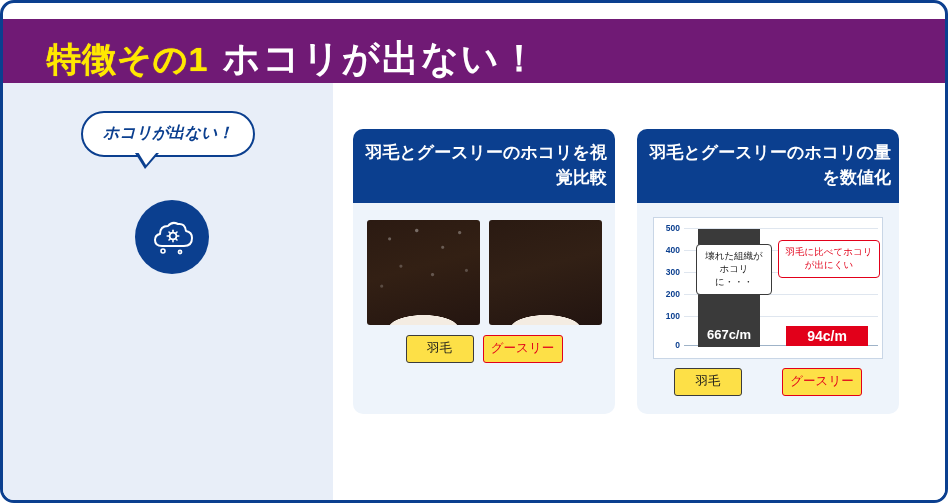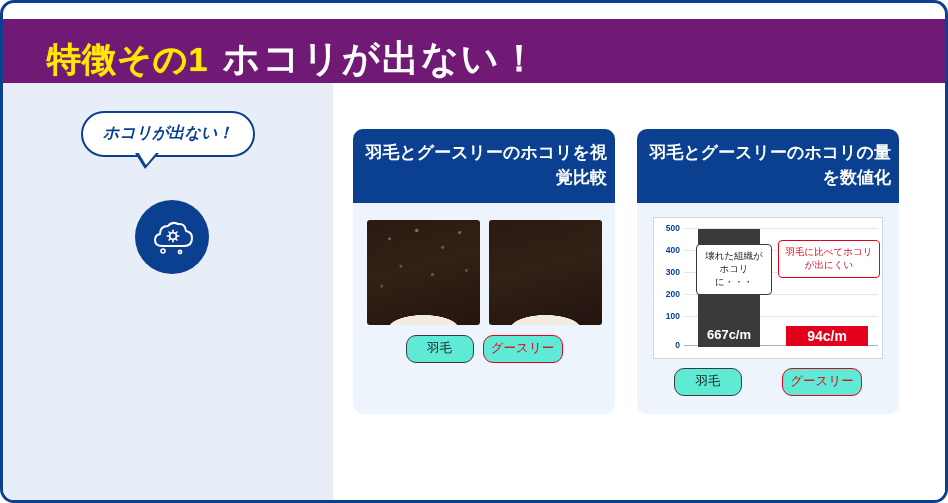--- a/index.html
+++ b/index.html
@@ -111,21 +111,21 @@
       radial-gradient(circle at 88% 48%, rgba(255,255,255,.22) 0 1px, rgba(255,255,255,0) 2px),
       linear-gradient(165deg,#2b1a12 0%,#332014 45%,#241510 100%);
   }
   .ph-b{
     background:
       radial-gradient(ellipse 60px 24px at 50% 104%, #f4ece2 0 58%, rgba(244,236,226,0) 60%),
       linear-gradient(165deg,#2a1a12 0%,#322015 45%,#221410 100%);
   }
   .tags{display:flex;gap:9px;justify-content:center;margin-top:10px;}
   .tag{
-    width:66px;text-align:center;border-radius:10px;background:#5eead4;
+    width:66px;text-align:center;border-radius:3px;background:#fde047;
     font-size:12.5px;padding:4px 0 5px 0;
   }
   .tag-blue{border:1.5px solid #3b3b3b;color:#1a1a1a;}
   .tag-red{border:1.5px solid #e2001a;color:#e2001a;}
   .tag-wide{width:78px;text-align:center;}
   
   .chart-wrap{
     margin:14px auto 0 auto;width:228px;height:140px;position:relative;
     background:#ffffff;border:1px solid #c9d6e6;
   }

